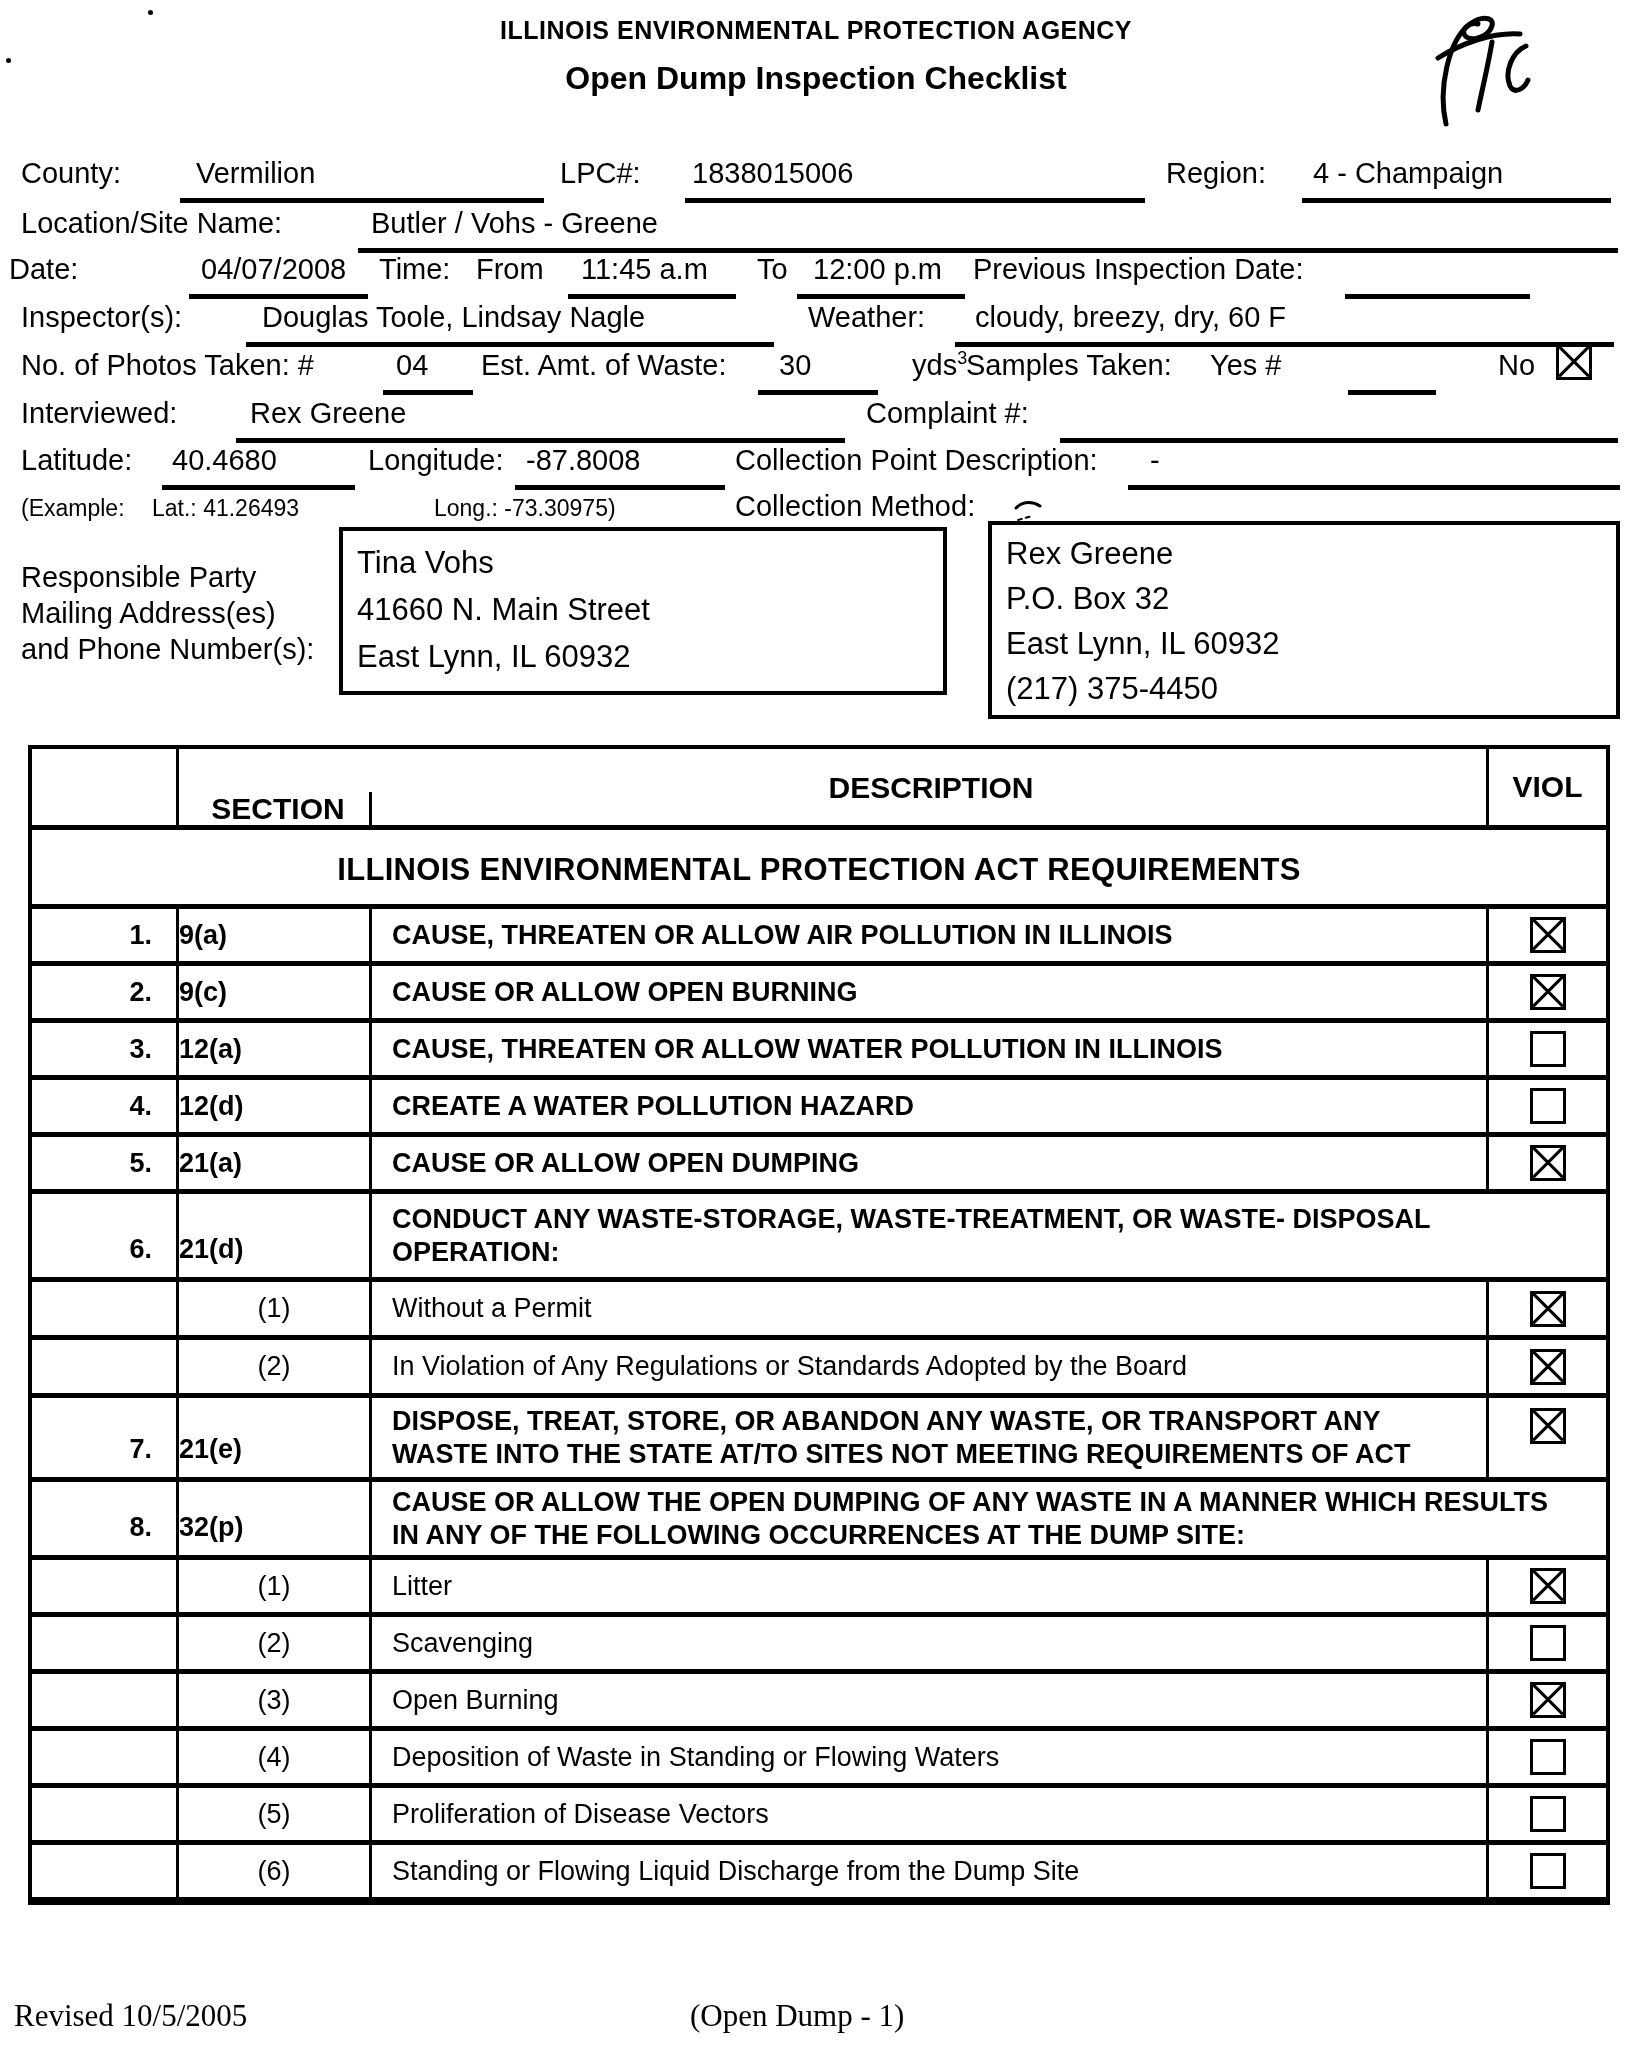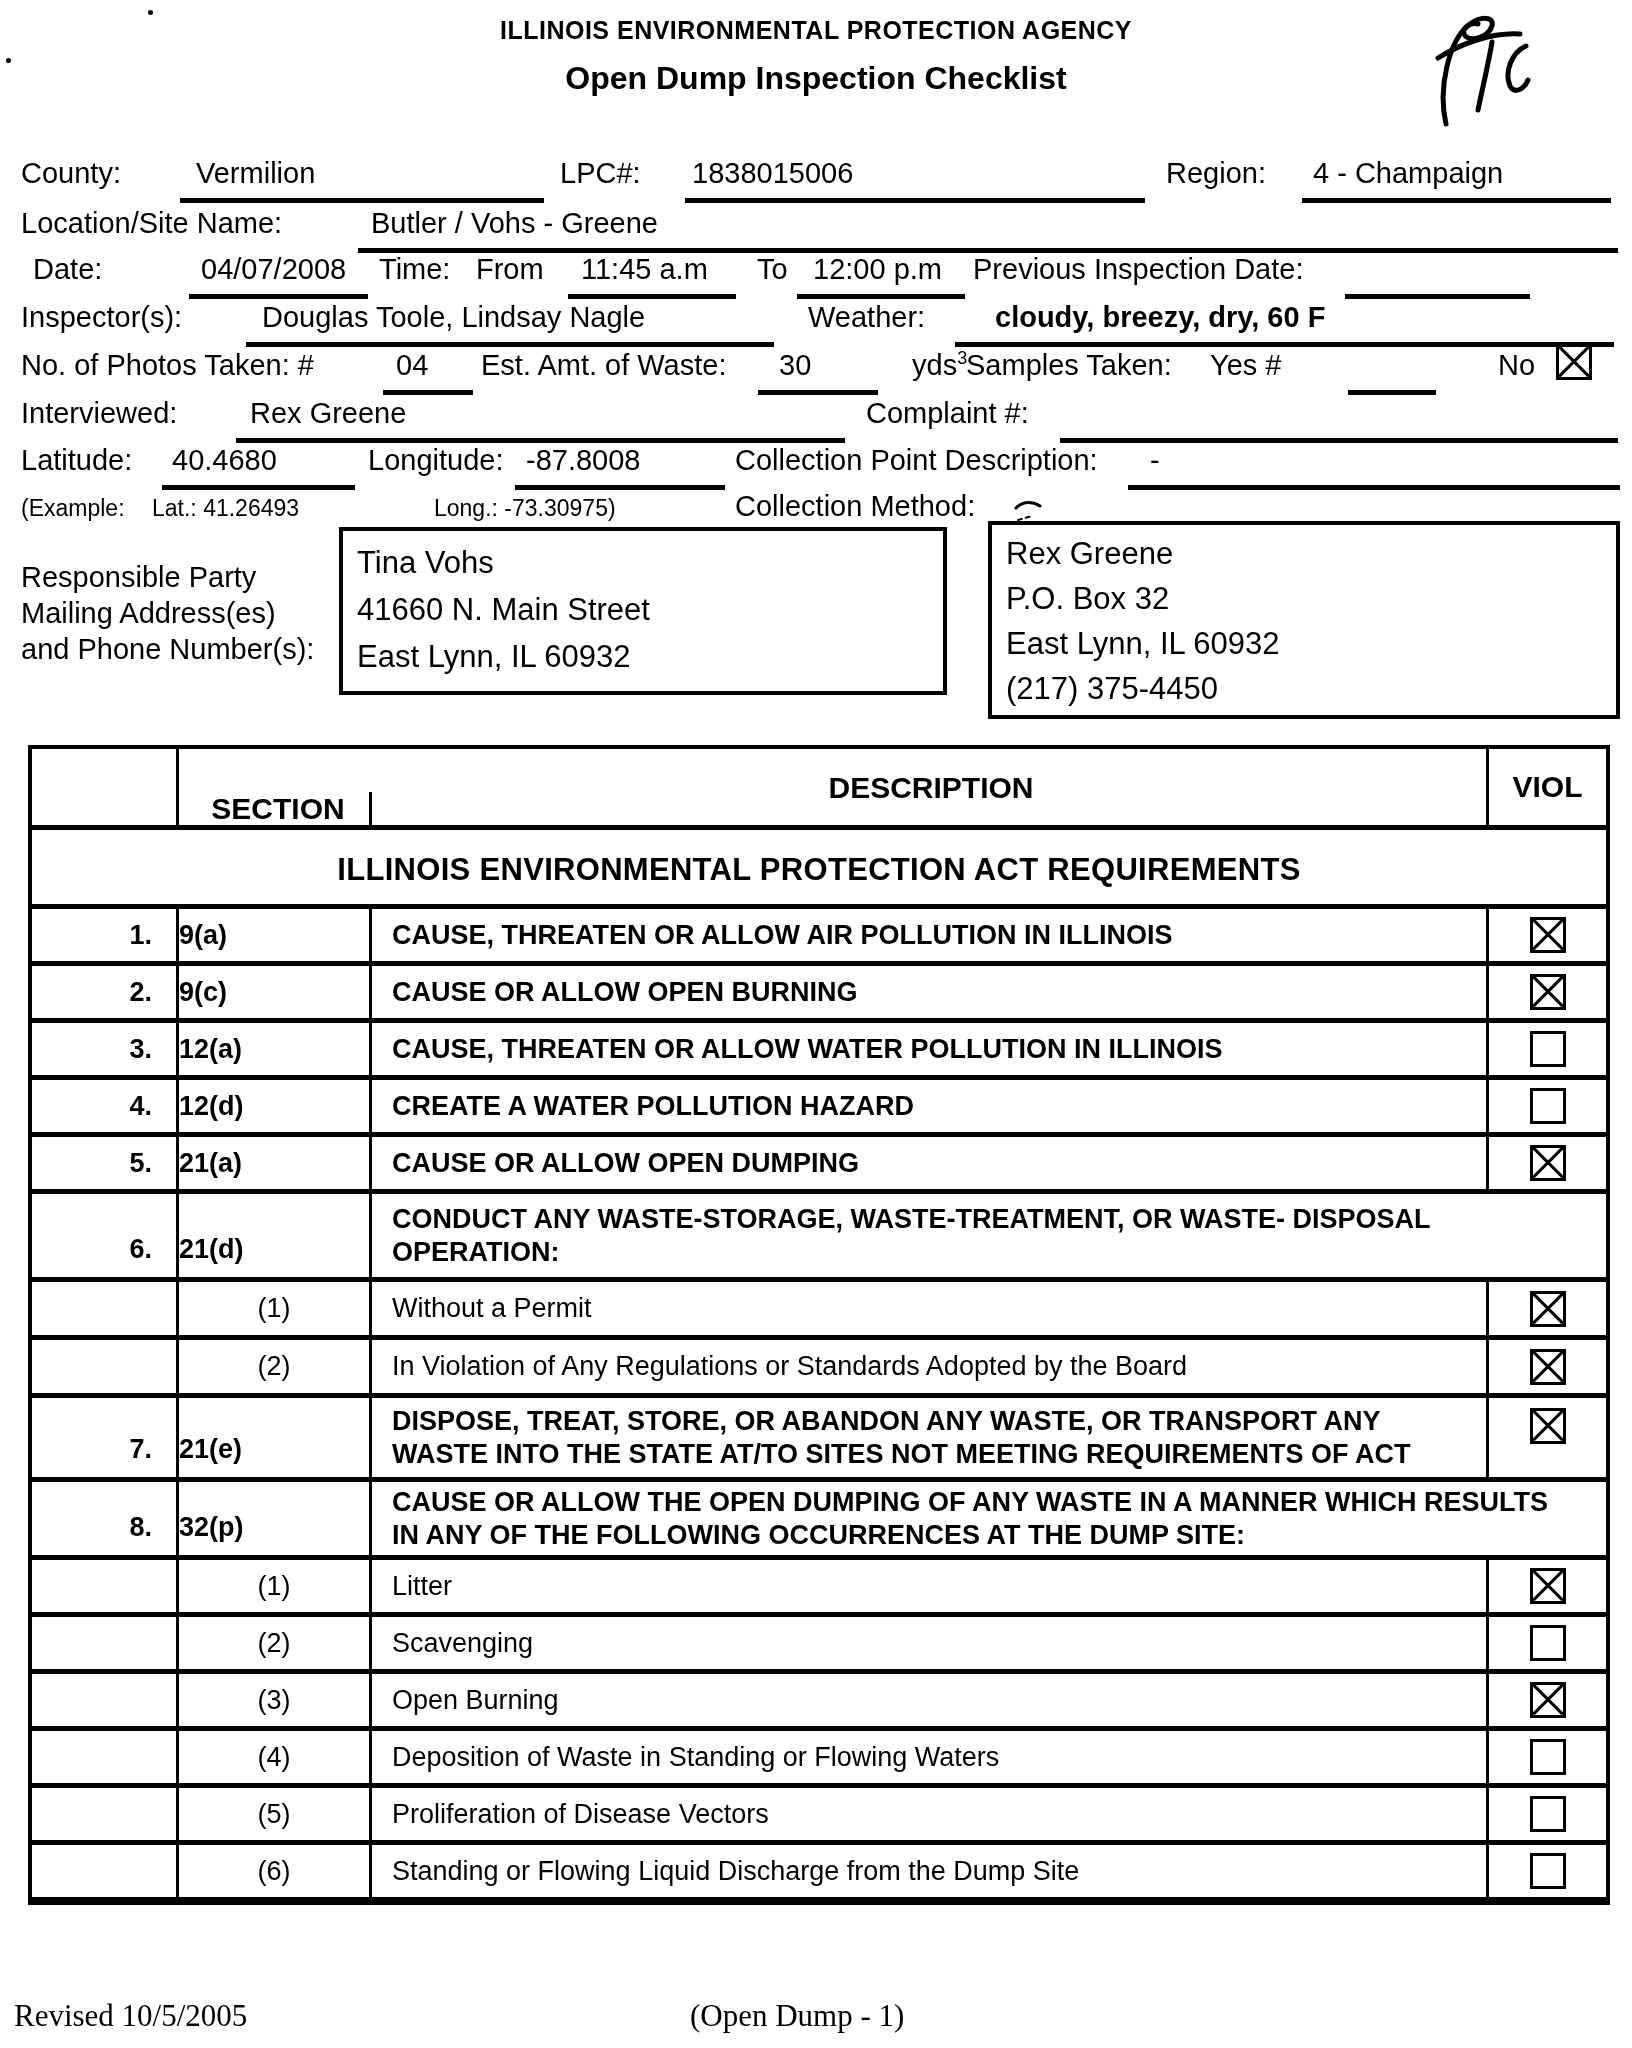--- a/index.html
+++ b/index.html
@@ -87,38 +87,38 @@
   <div class="t" style="left:692px; top:156px;">1838015006</div>
   <div class="ul" style="left:685px; top:198px; width:460px;"></div>
   <div class="t" style="left:1166px; top:156px;">Region:</div>
   <div class="t" style="left:1313px; top:156px;">4 - Champaign</div>
   <div class="ul" style="left:1302px; top:198px; width:309px;"></div>
 
   <div class="t" style="left:21px; top:206px;">Location/Site Name:</div>
   <div class="t" style="left:371px; top:206px;">Butler / Vohs - Greene</div>
   <div class="ul" style="left:358px; top:248px; width:1260px;"></div>
 
-  <div class="t" style="left:33px; top:252px;">Date:</div>
+  <div class="t" style="left:9px; top:252px;">Date:</div>
   <div class="t" style="left:201px; top:252px;">04/07/2008</div>
   <div class="ul" style="left:189px; top:294px; width:179px;"></div>
   <div class="t" style="left:379px; top:252px;">Time:</div>
   <div class="t" style="left:476px; top:252px;">From</div>
   <div class="t" style="left:581px; top:252px;">11:45 a.m</div>
   <div class="ul" style="left:568px; top:294px; width:168px;"></div>
   <div class="t" style="left:757px; top:252px;">To</div>
   <div class="t" style="left:813px; top:252px;">12:00 p.m</div>
   <div class="ul" style="left:797px; top:294px; width:168px;"></div>
   <div class="t" style="left:973px; top:252px;">Previous Inspection Date:</div>
   <div class="ul" style="left:1345px; top:294px; width:185px;"></div>
 
   <div class="t" style="left:21px; top:300px;">Inspector(s):</div>
   <div class="t" style="left:262px; top:300px;">Douglas Toole, Lindsay Nagle</div>
   <div class="ul" style="left:246px; top:342px; width:528px;"></div>
   <div class="t" style="left:808px; top:300px;">Weather:</div>
-  <div class="t" style="left:995px; top:300px;font-weight:bold;">cloudy, breezy, dry, 60 F</div>
+  <div class="t" style="left:975px; top:300px;">cloudy, breezy, dry, 60 F</div>
   <div class="ul" style="left:955px; top:342px; width:659px;"></div>
 
   <div class="t" style="left:21px; top:348px;">No. of Photos Taken: #</div>
   <div class="t" style="left:396px; top:348px;">04</div>
   <div class="ul" style="left:383px; top:390px; width:90px;"></div>
   <div class="t" style="left:481px; top:348px;">Est. Amt. of Waste:</div>
   <div class="t" style="left:779px; top:348px;">30</div>
   <div class="ul" style="left:758px; top:390px; width:120px;"></div>
   <div class="t" style="left:912px; top:348px;"><span>yds</span><sup class="y3">3</sup></div>
   <div class="t" style="left:966px; top:348px;">Samples Taken:</div>

